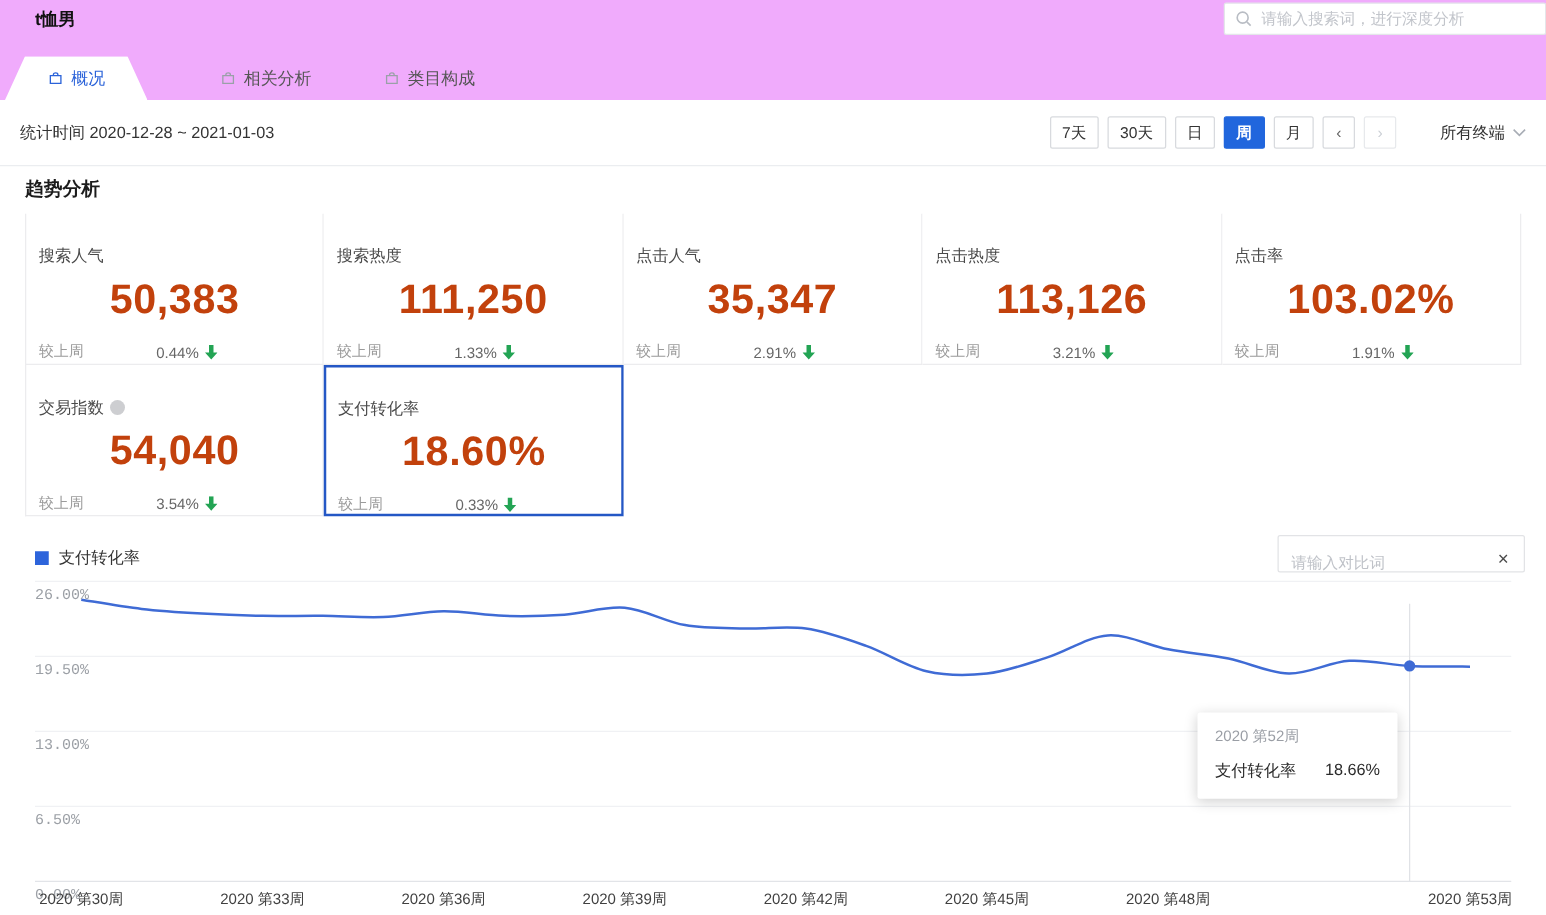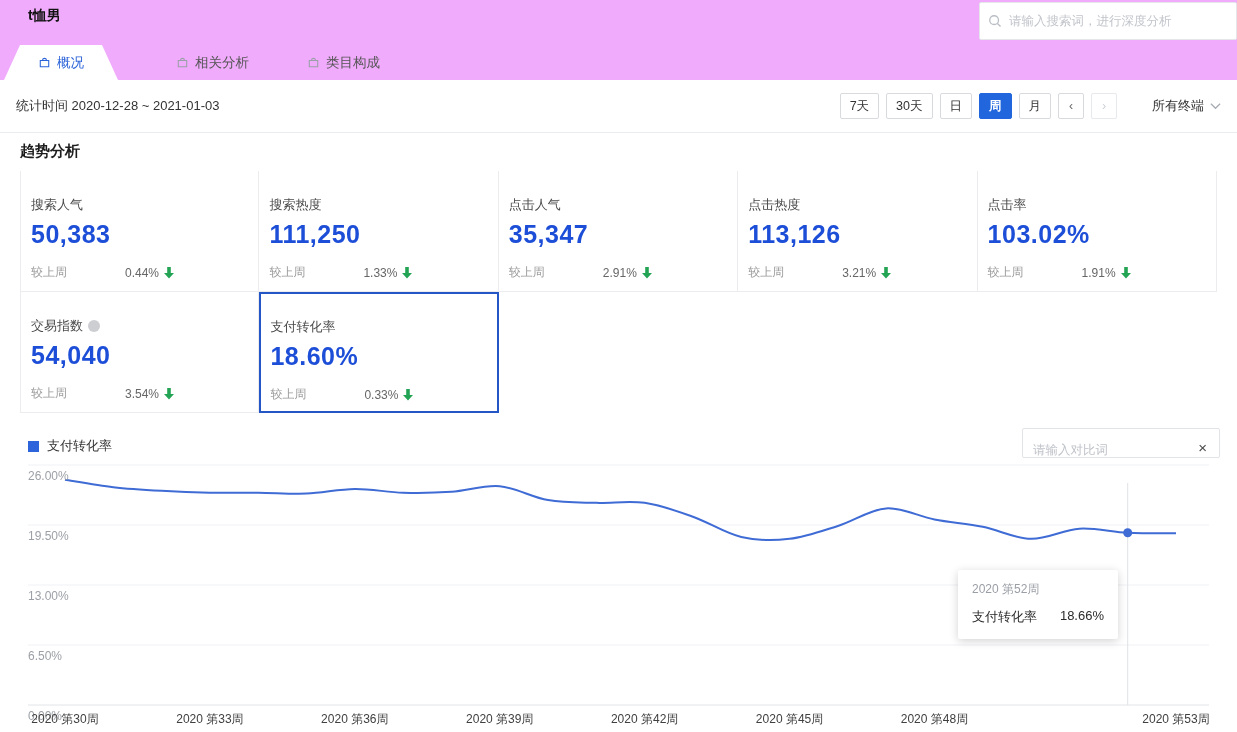--- a/index.html
+++ b/index.html
@@ -3,21 +3,21 @@
 <meta charset="utf-8">
 <style>
   * { margin:0; padding:0; box-sizing:border-box; }
   html,body { width:1237px; height:732px; overflow:hidden; }
   body { font-family:"Liberation Sans","DejaVu Sans",sans-serif; background:#fff; color:#333; }
   .page { position:relative; width:1237px; height:732px; }
 
   
   .topband { position:relative; height:80px; background:#f0abfc; }
   .app-title { position:absolute; left:28px; top:7px; font-size:14px; font-weight:bold; color:#111; }
-  .searchbox { position:absolute; right:0; top:2px; width:258px; height:38px; background:#fff;
+  .searchbox { position:absolute; right:0; top:2px; width:258px; height:26px; background:#fff;
                border:1px solid #e4e6ea; border-radius:2px; display:flex; align-items:center; padding:0 8px; }
   .searchbox svg { flex:0 0 auto; margin-right:7px; }
   .searchbox input { border:none; outline:none; flex:1; font-size:12.5px; color:#333; background:transparent; }
   .searchbox input::placeholder { color:#c2c5cb; }
 
   .tabrow { position:absolute; left:0; bottom:0; height:35px; display:flex; align-items:stretch; }
   .tab { display:flex; align-items:center; gap:6px; font-size:13.5px; color:#555; cursor:pointer; }
   .tab svg { width:13px; height:13px; }
   .tab.active { background:#fff; color:#2b63d9; padding:0 34px;
                 clip-path:polygon(16px 0, calc(100% - 16px) 0, 100% 100%, 0 100%); margin-left:4px; }
@@ -40,38 +40,38 @@
   .section-title { margin:9px 0 10px 20px; font-size:15px; font-weight:bold; color:#1c1c1c; }
 
   
   .grid { margin:0 20px; display:grid; grid-template-columns:repeat(5,1fr); grid-auto-rows:121px; }
   .cell { position:relative; padding:25px 10px 0 10px; background:#fff; }
   .cell.bl { border-left:1px solid #ececee; }
   .cell.br { border-right:1px solid #ececee; }
   .cell.bb { border-bottom:1px solid #ececee; }
   .cell.selected { border:2px solid #2457c5; padding:24px 9px 0 9px; }
   .m-label { font-size:13px; color:#4a4a4a; display:flex; align-items:center; gap:5px; }
-  .m-value { margin-top:6px; font-size:25px; font-weight:bold; color:#1d4ed8; letter-spacing:0.5px; }
+  .m-value { margin-top:6px; font-size:33px; font-weight:bold; color:#c2410c; letter-spacing:0.5px;text-align:center; }
   .m-delta { margin-top:15px; display:flex; align-items:center; font-size:12px; }
   .m-compare { color:#9b9b9b; width:94px; }
   .m-pct { color:#666; margin-right:5px; }
   .info-dot { width:12px; height:12px; border-radius:50%; background:#cdced1; display:inline-block; }
 
   
   .chart { position:relative; height:324px; }
   .legend { position:absolute; left:28px; top:24px; display:flex; align-items:center; gap:8px;
             font-size:13px; color:#333; cursor:pointer; z-index:3; }
   .legend-swatch { width:11px; height:11px; background:#2d64db; display:inline-block; }
   .comparebox { position:absolute; right:17px; top:15px; width:198px; height:30px; background:#fff;
                 border:1px solid #e2e3e6; border-radius:2px; display:flex; align-items:flex-end; padding:0 10px; z-index:3; }
   .comparebox input { border:none; outline:none; flex:1; font-size:12.5px; background:transparent; }
   .comparebox input::placeholder { color:#bfc2c8; }
   .clear-x { font-size:15px; color:#4a4a4a; cursor:pointer; line-height:1; padding:2px; }
   .chart svg.plot { position:absolute; left:0; top:0; }
-  .ylab { position:absolute; left:28px; font-size:12px; color:#9ca0a6; }
+  .ylab { position:absolute; left:28px; font-size:12px; color:#9ca0a6;font-family:Liberation Mono, monospace; }
   .xlab { position:absolute; transform:translateX(-50%); font-size:12px; color:#404040; white-space:nowrap; }
   .tooltip { position:absolute; left:958px; top:157px; width:160px; background:#fff; border-radius:2px;
              box-shadow:0 2px 10px rgba(0,0,0,.18); padding:11px 14px 13px 14px; z-index:4; }
   .tt-title { font-size:12px; color:#9a9ea5; }
   .tt-row { margin-top:10px; display:flex; justify-content:space-between; font-size:13px; color:#2b2b2b; }
   .tt-val { font-weight:500; }
   .arrow-down { display:inline-block; }
 </style>
 </head>
 <body>

